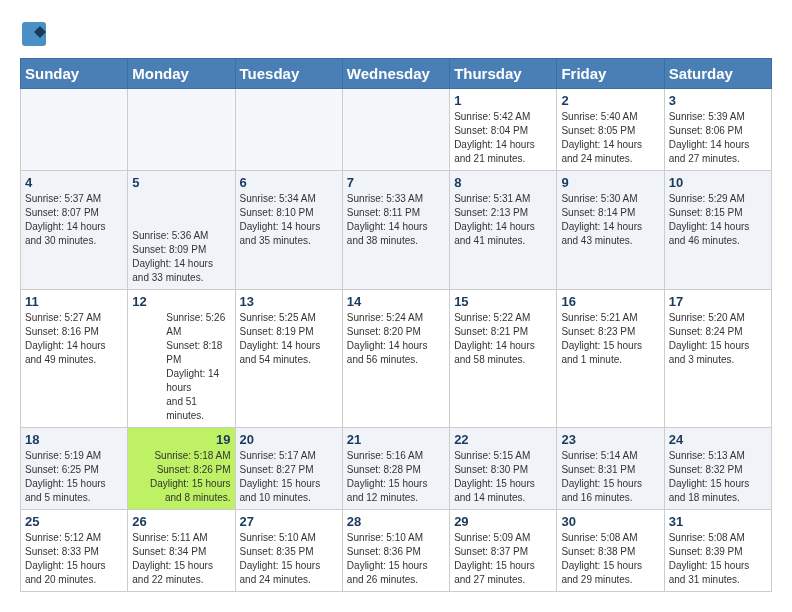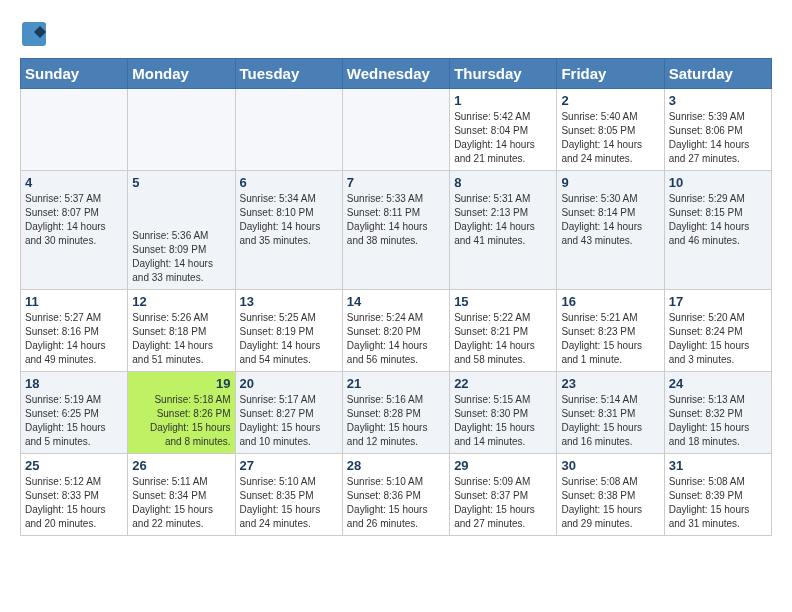--- a/index.html
+++ b/index.html
@@ -194,21 +194,21 @@
       <tr>
         <td style="background: rgb(255, 255, 255);">
           <div class="day-number">11</div>
           <div class="day-info" style="white-space: pre-line;">Sunrise: 5:27 AM
 Sunset: 8:16 PM
 Daylight: 14 hours
 and 49 minutes.</div>
         </td>
         <td style="background: rgb(255, 255, 255);">
           <div class="day-number">12</div>
-          <div class="day-info" style="white-space: pre-line;">Sunrise: 5:26 AM
+          <div class="day-info" style="white-space: pre-line; margin-left: 34px;">Sunrise: 5:26 AM
 Sunset: 8:18 PM
 Daylight: 14 hours
 and 51 minutes.</div>
         </td>
         <td style="background: rgb(255, 255, 255);">
           <div class="day-number">13</div>
           <div class="day-info" style="white-space: pre-line;">Sunrise: 5:25 AM
 Sunset: 8:19 PM
 Daylight: 14 hours
 and 54 minutes.</div>

